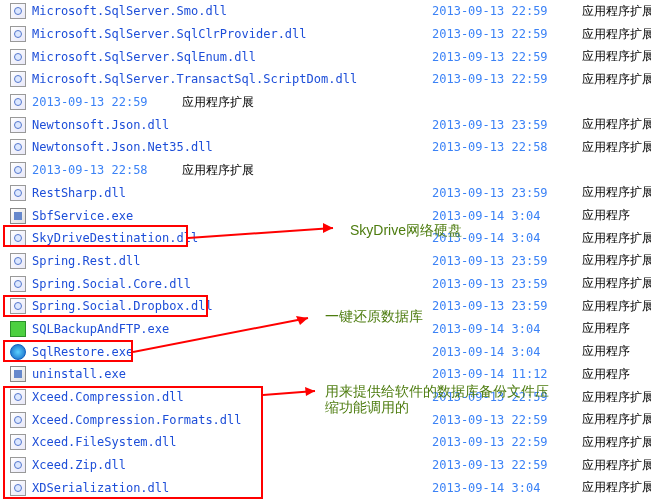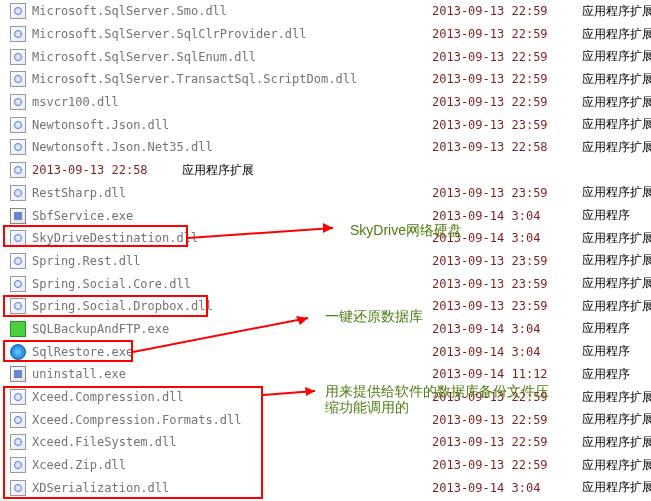--- a/index.html
+++ b/index.html
@@ -51,26 +51,26 @@
     left:3px;top:3px;width:8px;height:8px;
     background:#6688cc;
   }
   .icon.exe-green { background:#4cd040; border-color:#2a902a; }
   .icon.exe-blue { background: radial-gradient(circle,#5bd0ff,#1060c0); border-radius:50%; border-color:#1060c0;}
   .name {
     width: 400px;
     flex-shrink: 0;
     overflow: hidden;
     text-overflow: clip;
-    color: #737373;
+    color: #1d4ed8;
   }
   .date {
     width: 120px;
     flex-shrink: 0;
-    color: #7f1d1d;
+    color: #3b82f6;
   }
   .type {
     flex-shrink: 0;
     color: #000;
     margin-left: 30px;
   }
   
   .redbox {
     position: absolute;
     border: 2px solid #f00;
@@ -113,21 +113,20 @@
       <span class="type">应用程序扩展</span>
     </div>
     <div class="row">
       <span class="icon dll"></span>
       <span class="name">Microsoft.SqlServer.TransactSql.ScriptDom.dll</span>
       <span class="date">2013-09-13 22:59</span>
       <span class="type">应用程序扩展</span>
     </div>
     <div class="row">
       <span class="icon dll"></span>
-      <span class="name">msvcr100.dll</span>
       <span class="date">2013-09-13 22:59</span>
       <span class="type">应用程序扩展</span>
     </div>
     <div class="row">
       <span class="icon dll"></span>
       <span class="name">Newtonsoft.Json.dll</span>
       <span class="date">2013-09-13 23:59</span>
       <span class="type">应用程序扩展</span>
     </div>
     <div class="row">

